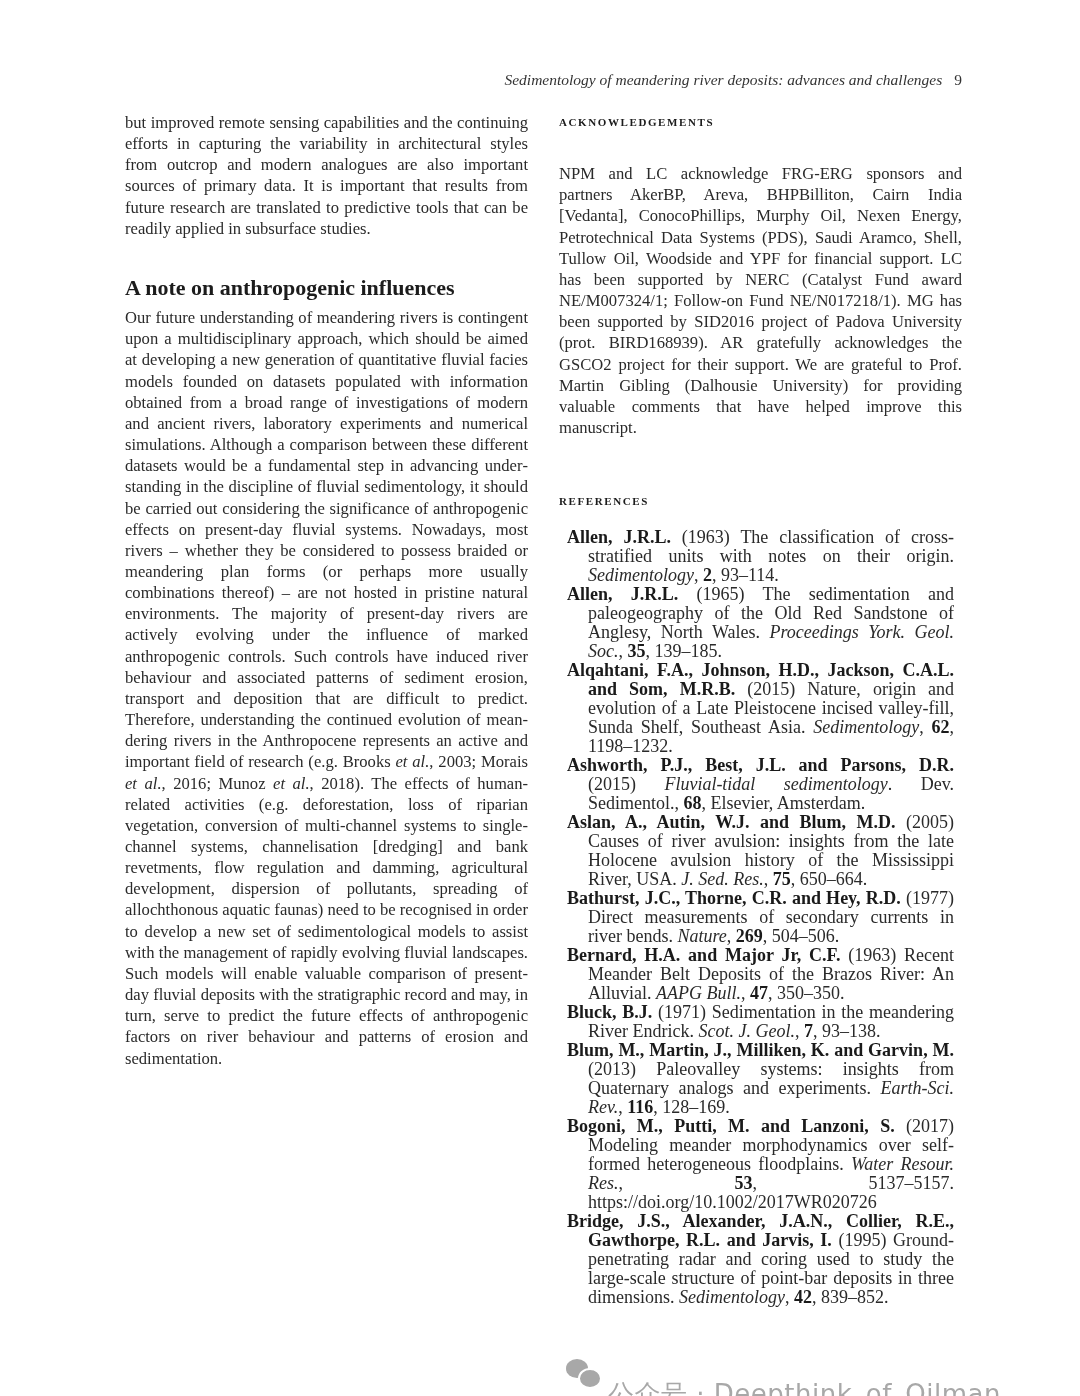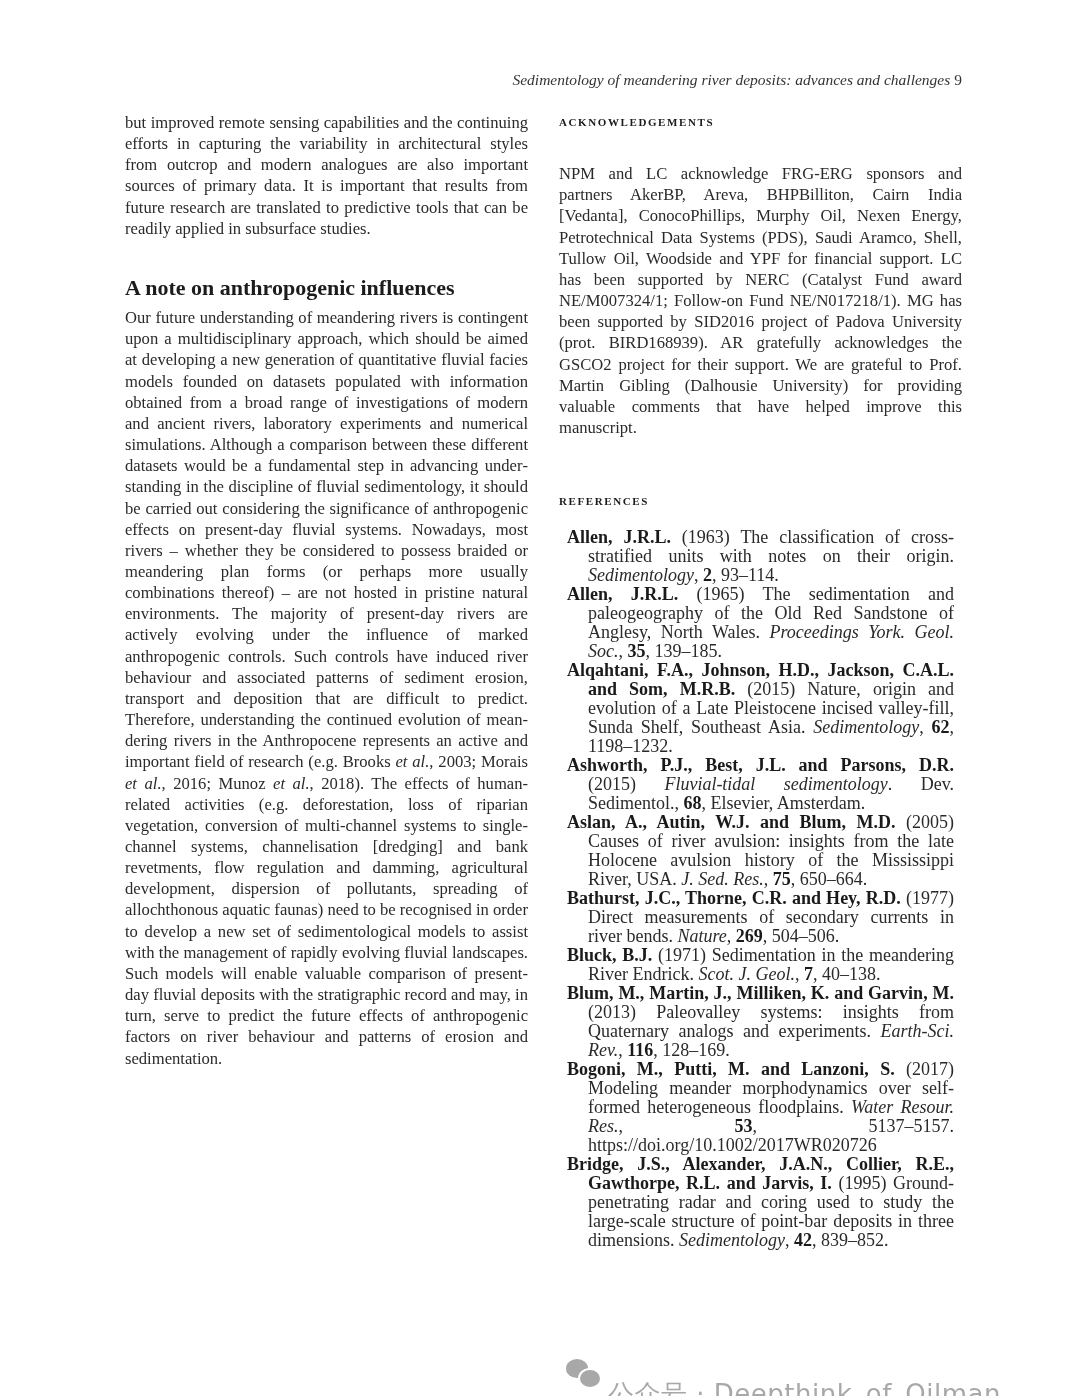--- a/index.html
+++ b/index.html
@@ -4,21 +4,21 @@
 <style>
   html, body { margin: 0; padding: 0; background: #ffffff; }
   body {
     width: 1080px; height: 1396px; position: relative; overflow: hidden;
     font-family: "DejaVu Serif", "Liberation Serif", serif;
     color: #2a2a2a;
   }
   .running-header {
     position: absolute; top: 71px; right: 118px;
     font-size: 15.5px; font-style: italic; color: #333;
-    display: flex; gap: 4px; align-items: baseline;
+    display: flex; gap: 12px; align-items: baseline;
     font-family: "Liberation Serif", "DejaVu Serif", serif;
   }
   .running-header .pg { font-style: normal; }
   .col {
     position: absolute; top: 112px; width: 403px;
     font-size: 16.6px; line-height: 21.15px;
     font-family: "Liberation Serif", "DejaVu Serif", serif;
   }
   .col-left { left: 125px; }
   .col-right { left: 559px; }
@@ -66,21 +66,22 @@
   <div class="sechead">ACKNOWLEDGEMENTS</div>
   <p class="para">NPM and LC acknowledge FRG-ERG sponsors and partners AkerBP, Areva, BHPBilliton, Cairn India [Vedanta], ConocoPhillips, Murphy Oil, Nexen Energy, Petrotechnical Data Systems (PDS), Saudi Aramco, Shell, Tullow Oil, Woodside and YPF for financial support. LC has been supported by NERC (Catalyst Fund award NE/M007324/1; Follow-on Fund NE/N017218/1). MG has been supported by SID2016 project of Padova University (prot. BIRD168939). AR gratefully acknowledges the GSCO2 project for their support. We are grateful to Prof. Martin Gibling (Dalhousie University) for providing valuable comments that have helped improve this manuscript.</p>
   <div class="sechead refs">REFERENCES</div>
   <ul class="ref-list" id="ref-list">
       <li class="ref"><b>Allen, J.R.L.</b><span> (1963) </span><span>The classification of cross-stratified units with notes on their origin. </span><i>Sedimentology</i><span>, </span><b>2</b><span>, 93–114.</span></li>
       <li class="ref"><b>Allen, J.R.L.</b><span> (1965) </span><span>The sedimentation and paleogeogra­phy of the Old Red Sandstone of Anglesy, North Wales. </span><i>Proceedings York. Geol. Soc.</i><span>, </span><b>35</b><span>, 139–185.</span></li>
       <li class="ref"><b>Alqahtani, F.A., Johnson, H.D., Jackson, C.A.L. and Som, M.R.B.</b><span> (2015) </span><span>Nature, origin and evolution of a Late Pleistocene incised valley-fill, Sunda Shelf, Southeast Asia. </span><i>Sedimentology</i><span>, </span><b>62</b><span>, 1198–1232.</span></li>
       <li class="ref"><b>Ashworth, P.J., Best, J.L. and Parsons, D.R.</b><span> (2015) </span><span></span><i>Fluvial-tidal sedimentology</i><span>. Dev. Sedimentol., </span><b>68</b><span>, Elsevier, Amsterdam.</span></li>
       <li class="ref"><b>Aslan, A., Autin, W.J. and Blum, M.D.</b><span> (2005) </span><span>Causes of river avulsion: insights from the late Holocene avulsion history of the Mississippi River, USA. </span><i>J. Sed. Res.</i><span>, </span><b>75</b><span>, 650–664.</span></li>
       <li class="ref"><b>Bathurst, J.C., Thorne, C.R. and Hey, R.D.</b><span> (1977) </span><span>Direct measurements of secondary currents in river bends. </span><i>Nature</i><span>, </span><b>269</b><span>, 504–506.</span></li>
-      <li class="ref"><b>Bluck, B.J.</b><span> (1971) </span><span>Sedimentation in the meandering River Endrick. </span><i>Scot. J. Geol.</i><span>, </span><b>7</b><span>, 40–138.</span></li>
+      <li class="ref"><b>Bernard, H.A. and Major Jr, C.F.</b><span> (1963) </span><span>Recent Meander Belt Deposits of the Brazos River: An Alluvial. </span><i>AAPG Bull.</i><span>, </span><b>47</b><span>, 350–350.</span></li>
+      <li class="ref"><b>Bluck, B.J.</b><span> (1971) </span><span>Sedimentation in the meandering River Endrick. </span><i>Scot. J. Geol.</i><span>, </span><b>7</b><span>, 93–138.</span></li>
       <li class="ref"><b>Blum, M., Martin, J., Milliken, K. and Garvin, M.</b><span> (2013) </span><span>Paleovalley systems: insights from Quaternary analogs and experiments. </span><i>Earth-Sci. Rev.</i><span>, </span><b>116</b><span>, 128–169.</span></li>
       <li class="ref"><b>Bogoni, M., Putti, M. and Lanzoni, S.</b><span> (2017) </span><span>Modeling meander morphodynamics over self-formed heteroge­neous floodplains. </span><i>Water Resour. Res.</i><span>, </span><b>53</b><span>, 5137–5157. https://doi.org/10.1002/2017WR020726</span></li>
       <li class="ref"><b>Bridge, J.S., Alexander, J.A.N., Collier, R.E., Gawthorpe, R.L. and Jarvis, I.</b><span> (1995) </span><span>Ground-penetrating radar and coring used to study the large-scale structure of point-bar deposits in three dimensions. </span><i>Sedimentology</i><span>, </span><b>42</b><span>, 839–852.</span></li>
     </ul>
 </div>
 
 <div class="watermark">
   <span class="wm-icon">
     <span class="bubble1"></span>
       <span class="bubble2"></span>

